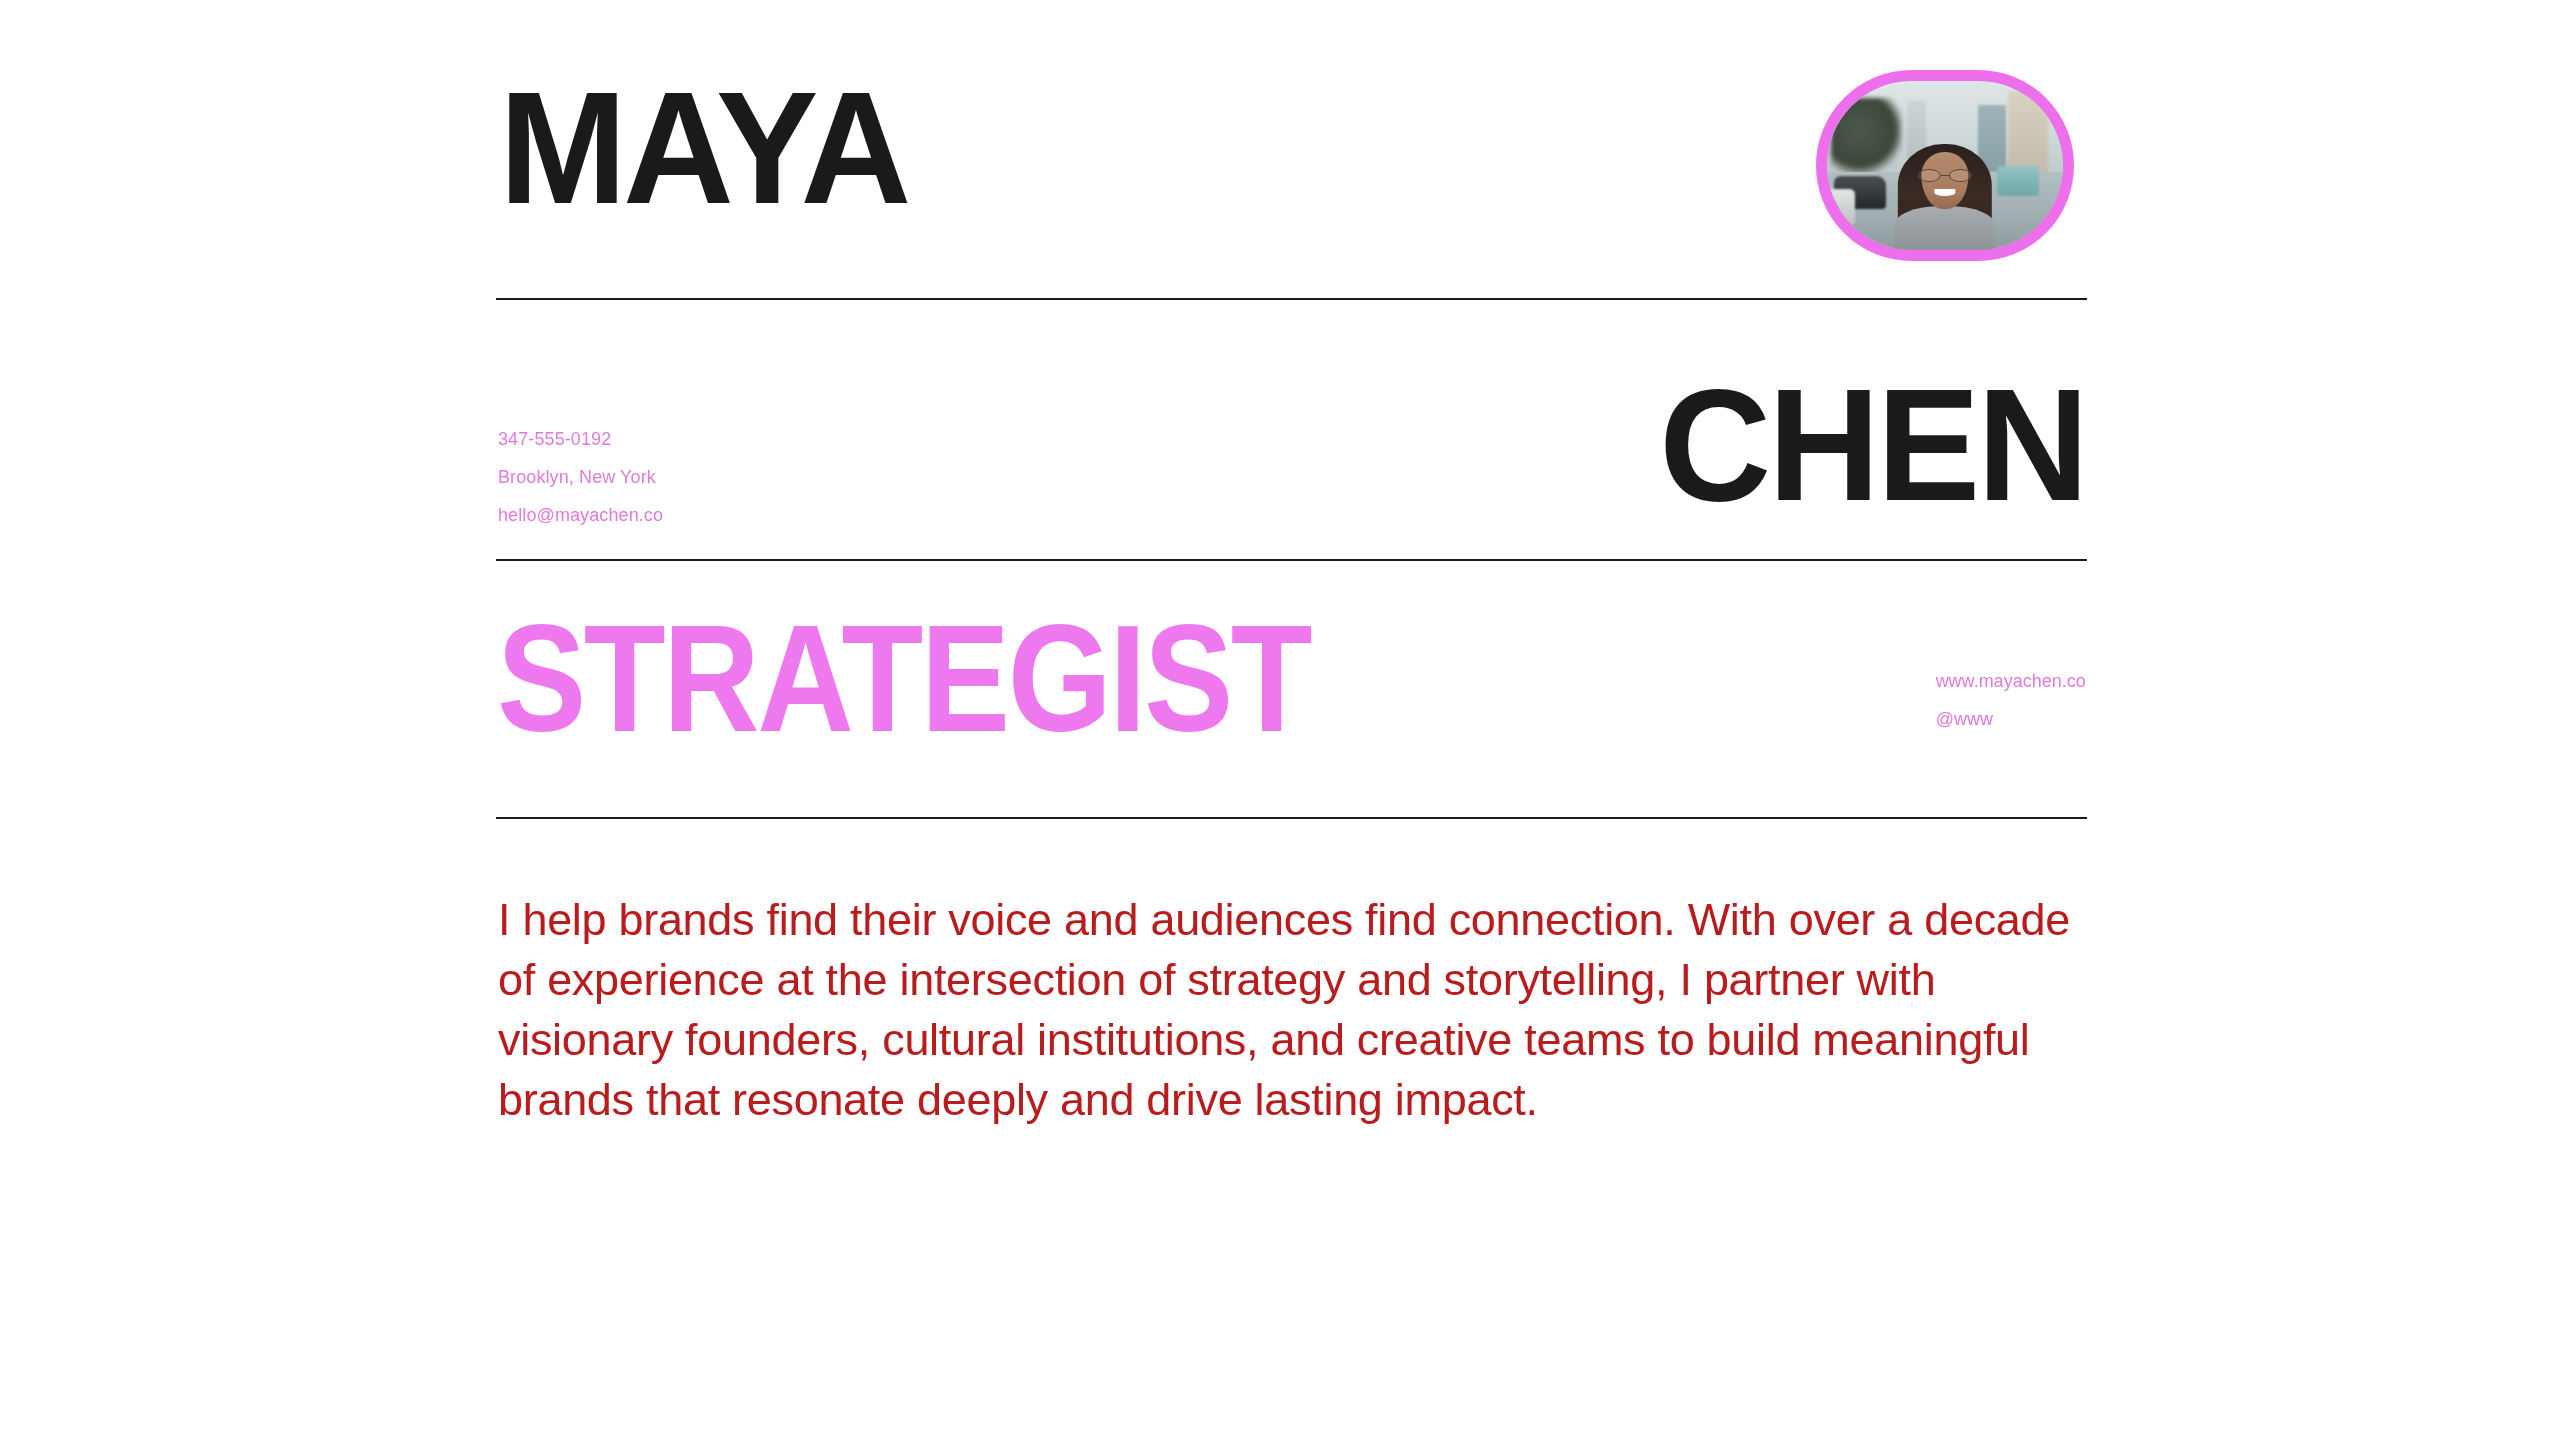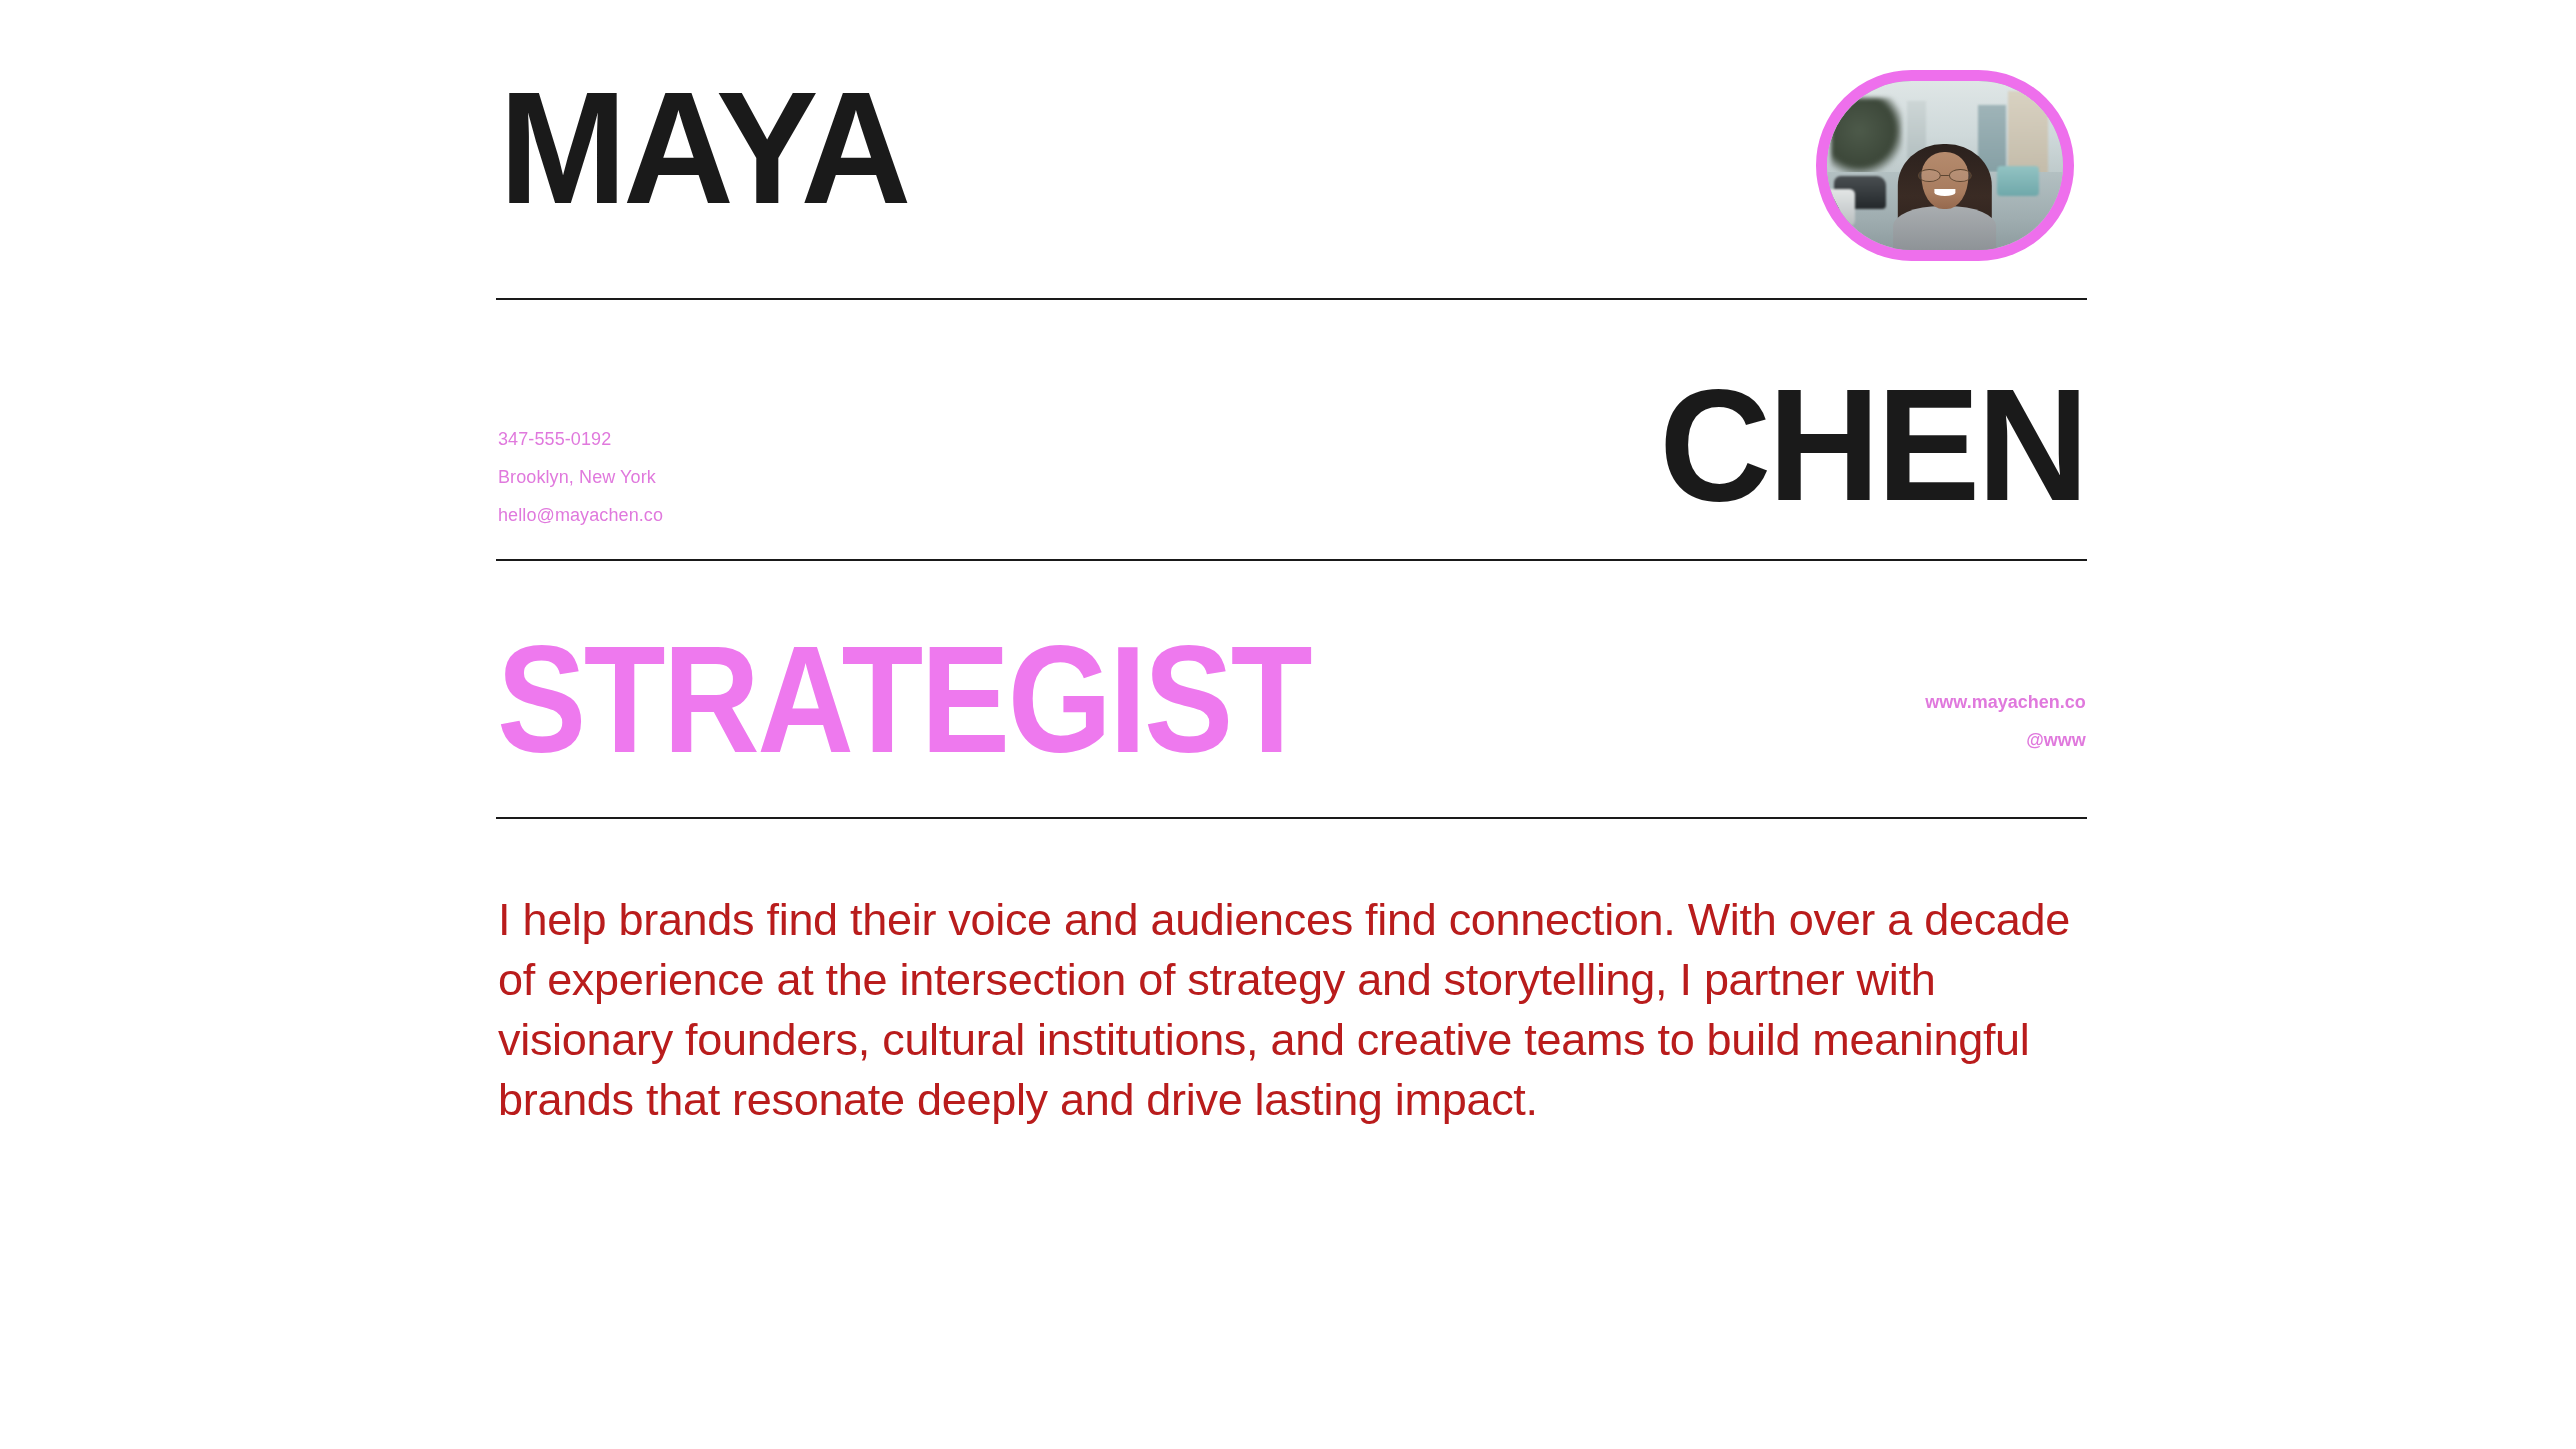--- a/index.html
+++ b/index.html
@@ -254,21 +254,21 @@
     color: #1a1a1a;
     transform: scaleX(0.97);
     transform-origin: right top;
     text-align: right;
   }
 
   
   .row-role {
     position: absolute;
     left: 0;
-    top: 582px;
+    top: 561px;
     width: 1591px;
     height: 256px;
   }
 
   .role-title {
     position: absolute;
     left: 1.3px;
     top: 42px;
     margin: 0;
     font-family: "Liberation Sans", sans-serif;
@@ -279,22 +279,20 @@
     color: #ee79ee;
     transform: scaleX(0.93) scaleY(1.06);
     transform-origin: left top;
     white-space: nowrap;
   }
 
   .links {
     position: absolute;
     right: 1.3px;
     top: 101px;
-    text-align: right;
-    font-weight: bold;
   }
   .links div {
     font-size: 18px;
     line-height: 38px;
     color: #e079dd;
     white-space: nowrap;
   }
 
   
   .bio {

